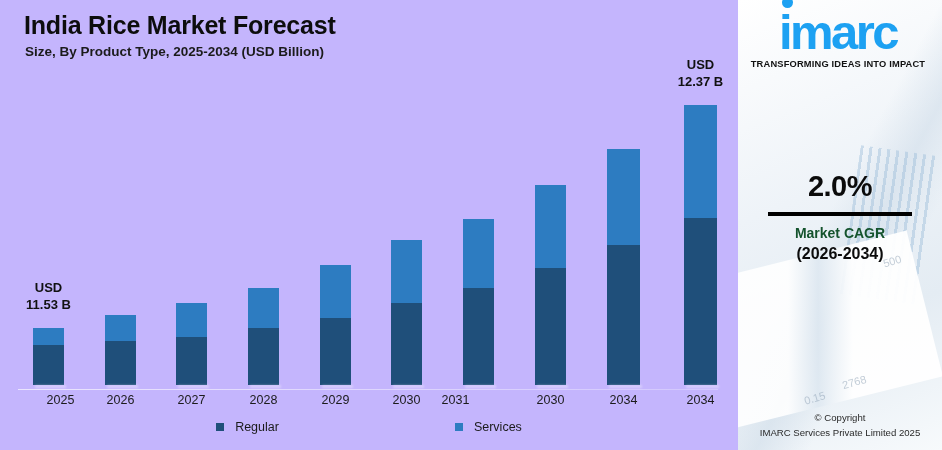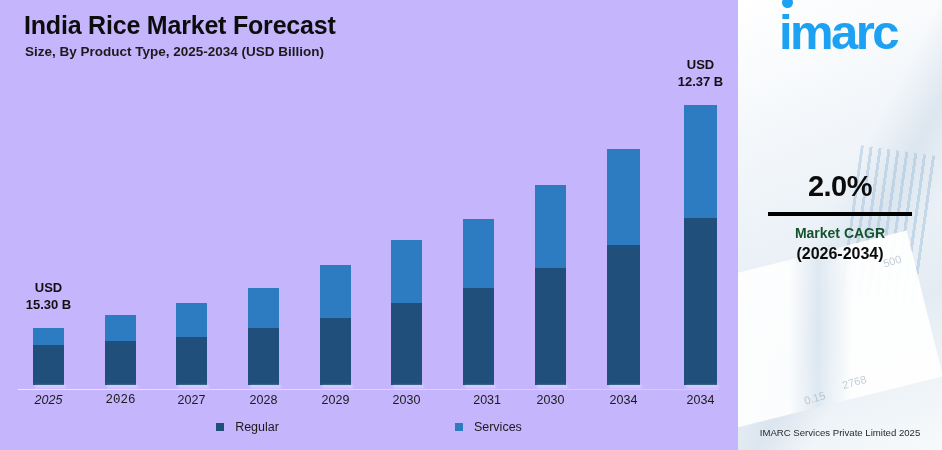--- a/index.html
+++ b/index.html
@@ -173,35 +173,35 @@
         </div>
         <div class="bar-group" style="left: 684px; width: 33px; height: 280px; bottom: 5px;">
           <div class="seg seg-aromatic" style="height: 113px; bottom: 167px; background: rgb(45, 124, 193);"></div>
           <div class="seg seg-regular" style="height: 167px; bottom: 0px; background: rgb(31, 79, 122);"></div>
           <div class="bar-shadow"></div>
         </div>
       </div>
   </div>
 
   <div id="xlabels-host">
-      <div class="x-label" style="left: 21px; width: 55px; font-style: italic;">2025</div>
-      <div class="x-label" style="left: 93px; width: 55px; font-family: Liberation Mono, monospace;">2026</div>
+      <div class="x-label" style="left: 33px; width: 55px;">2025</div>
+      <div class="x-label" style="left: 93px; width: 55px;">2026</div>
       <div class="x-label" style="left: 164px; width: 55px;">2027</div>
       <div class="x-label" style="left: 236px; width: 55px;">2028</div>
       <div class="x-label" style="left: 308px; width: 55px;">2029</div>
       <div class="x-label" style="left: 379px; width: 55px;">2030</div>
-      <div class="x-label" style="left: 446px; width: 55px; text-align: right;">2031</div>
+      <div class="x-label" style="left: 428px; width: 55px;">2031</div>
       <div class="x-label" style="left: 523px; width: 55px;">2030</div>
       <div class="x-label" style="left: 595px; width: 57px;">2034</div>
       <div class="x-label" style="left: 672px; width: 57px;">2034</div>
     </div>
 
   <div class="val-label" id="label-first" style="left: 1px; width: 95px; top: 280px;">
     <span>USD</span><br>
-    <span>15.30 B</span>
+    <span>11.53 B</span>
   </div>
   <div class="val-label" id="label-last" style="left: 650px; width: 101px; top: 57px;">
     <span>USD</span><br>
     <span>12.37 B</span>
   </div>
 
   <div class="legend">
     <div class="legend-item">
       <span class="swatch swatch-regular"></span>
       <span>Regular</span>
@@ -217,25 +217,27 @@
   <div class="side-bg"></div>
   <div class="wm" style="left:66px; top:392px;">0.15</div>
   <div class="wm" style="left:104px; top:376px;">2768</div>
   <div class="wm" style="left:145px; top:255px;">500</div>
 
   <div class="logo-wrap">
     <div class="logo-mark">
       <span class="logo-dot"></span>
       <span>imarc</span>
     </div>
+    <div class="logo-tag">TRANSFORMING IDEAS INTO IMPACT</div>
   </div>
 
   <div class="cagr-block">
     <div class="cagr-value">2.0%</div>
     <div class="cagr-rule"></div>
     <div class="cagr-label">Market CAGR</div>
     <div class="cagr-period">(2026-2034)</div>
   </div>
 
   <div class="copyright">
+    <div>© Copyright</div>
     <div>IMARC Services Private Limited 2025</div>
   </div>
 </div>
 
 </body></html>

